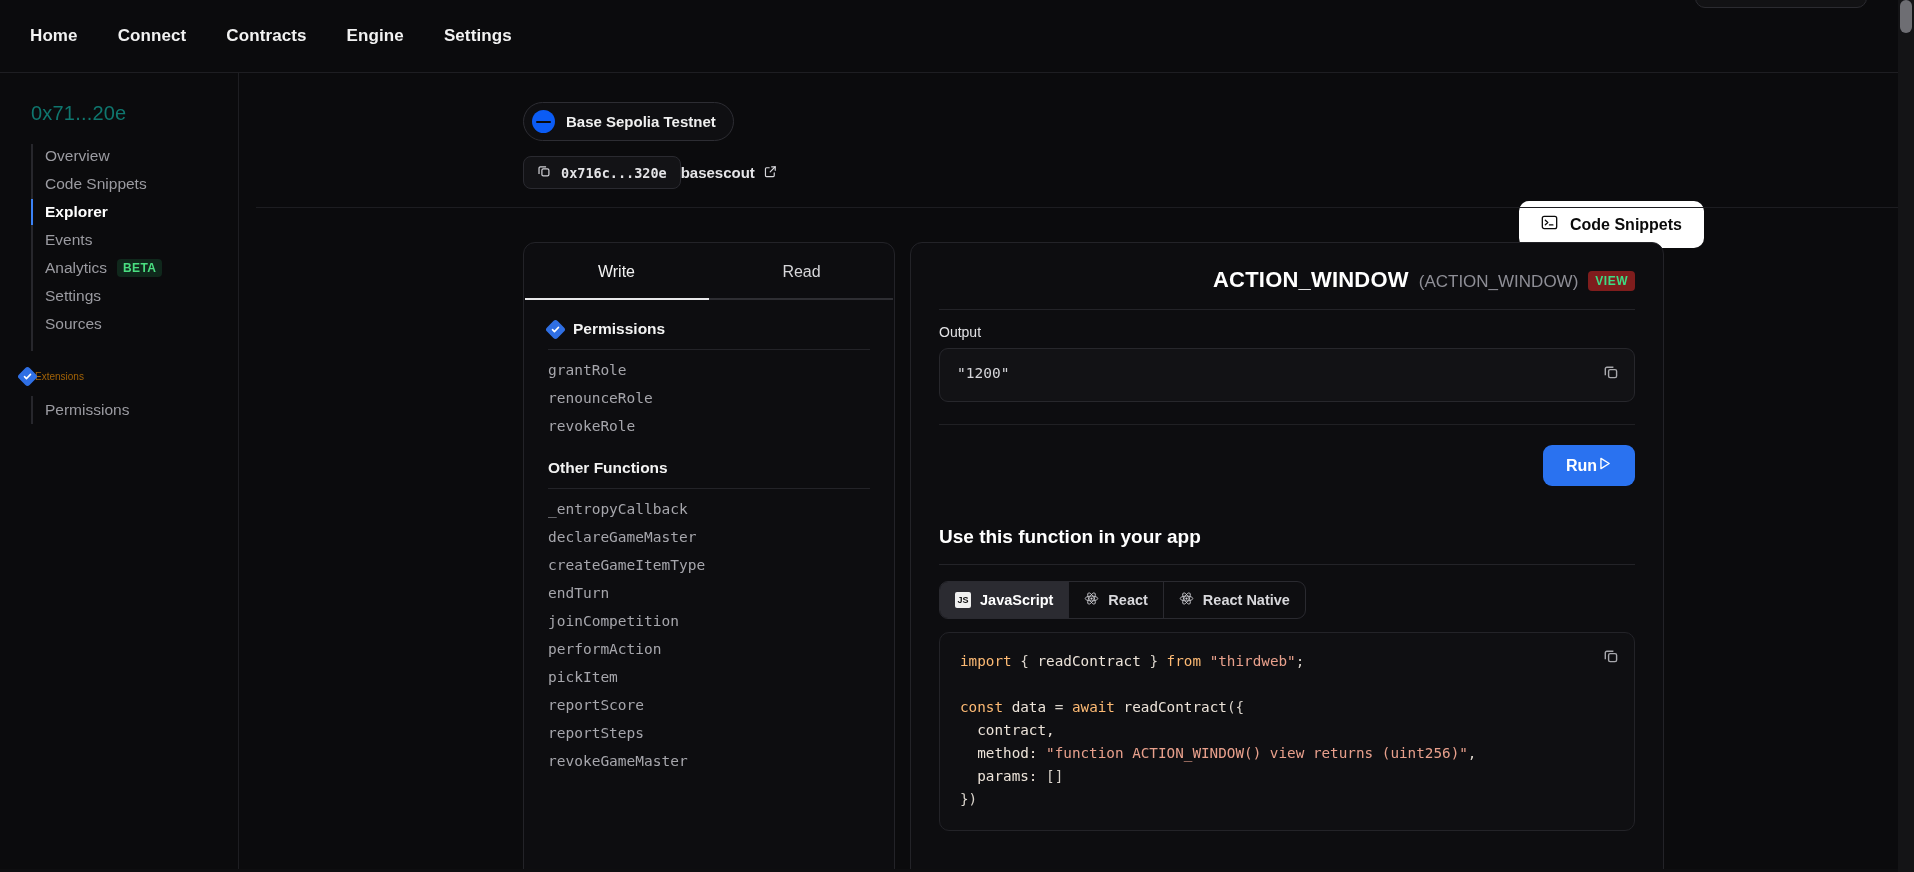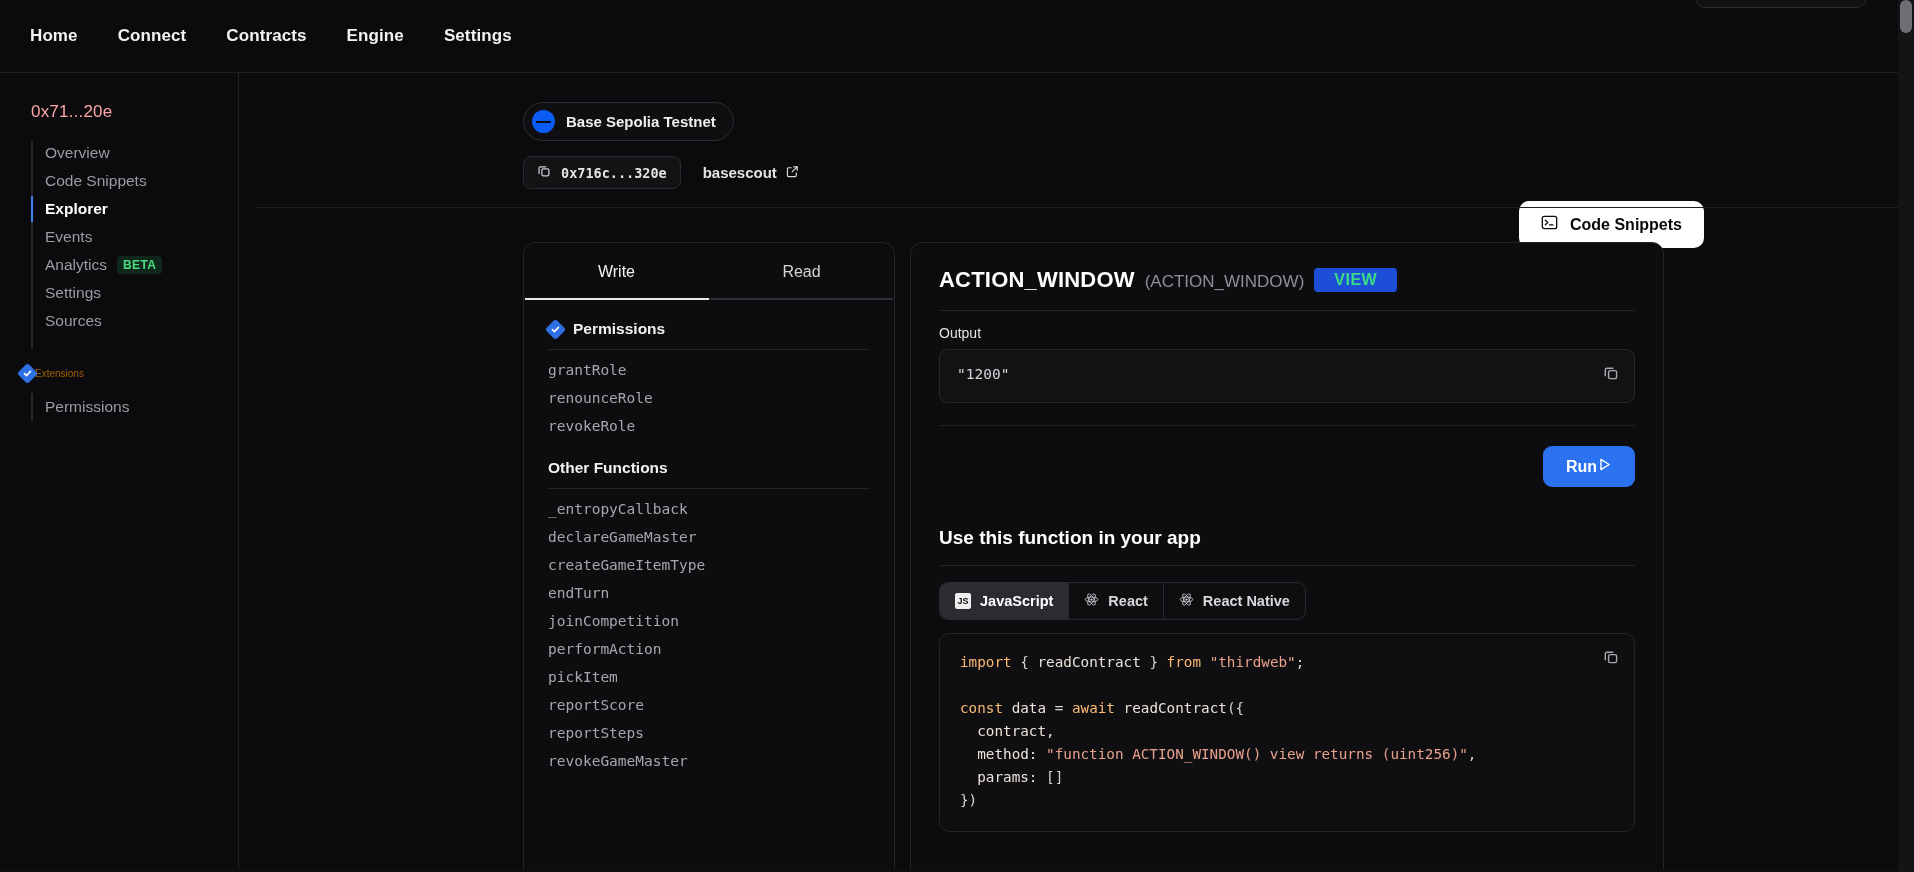--- a/index.html
+++ b/index.html
@@ -58,22 +58,22 @@
   
   .sidebar {
     position: absolute;
     top: 73px; left: 0;
     width: 239px;
     height: 799px;
     border-right: 1px solid #1e1e22;
     padding-top: 29px;
   }
   .side-addr {
-    font-size: 17px;
-    color: #fca5a5;
+    font-size: 20px;
+    color: #0f766e;
     padding-left: 31px;
     margin-bottom: 17px;
     letter-spacing: .2px;
   }
   .side-group {
     position: relative;
     padding-left: 31px;
   }
   .side-group::before {
     content: "";
@@ -189,21 +189,20 @@
     left: 4px; top: 10.5px;
     width: 15px; height: 2.5px;
     background: #0b0b0d;
     border-radius: 2px;
   }
   .net-name { font-size: 15px; font-weight: bold; color: #f0f0f0; }
 
   .addr-row {
     display: flex;
     align-items: center;
-    gap: 22px;
     margin-top: 15px;
   }
   .addr-chip {
     display: inline-flex;
     align-items: center;
     gap: 10px;
     border: 1px solid #2a2a30;
     border-radius: 8px;
     padding: 7px 13px;
     background: #131316;
@@ -318,29 +317,30 @@
   }
 
   
   .right-card { width: 754px; height: 660px; padding: 24px 28px 0 28px; }
 
   .fn-title-row {
     display: flex;
     align-items: baseline;
     gap: 10px;
     padding-bottom: 16px;
+    justify-content: flex-end;
   }
   .fn-title { font-size: 22px; font-weight: bold; color: #ffffff; letter-spacing: .2px; }
   .fn-sig { font-size: 17px; color: #8e8e96; }
   .view-badge {
-    background: #1d4ed8;
+    background: #7f1d1d;
     color: #3ddc84;
-    font-size: 16px;
-    font-weight: bold;
-    padding: 3px 20px;
+    font-size: 12px;
+    font-weight: bold;
+    padding: 3px 7px;
     border-radius: 4px;
     letter-spacing: .5px;
     position: relative;
     top: -2px;
   }
   .fn-title-sep { height: 1px; background: #232328; }
 
   .out-label { font-size: 14px; color: #e2e2e5; margin: 14px 0 8px; }
   .out-box {
     position: relative;

